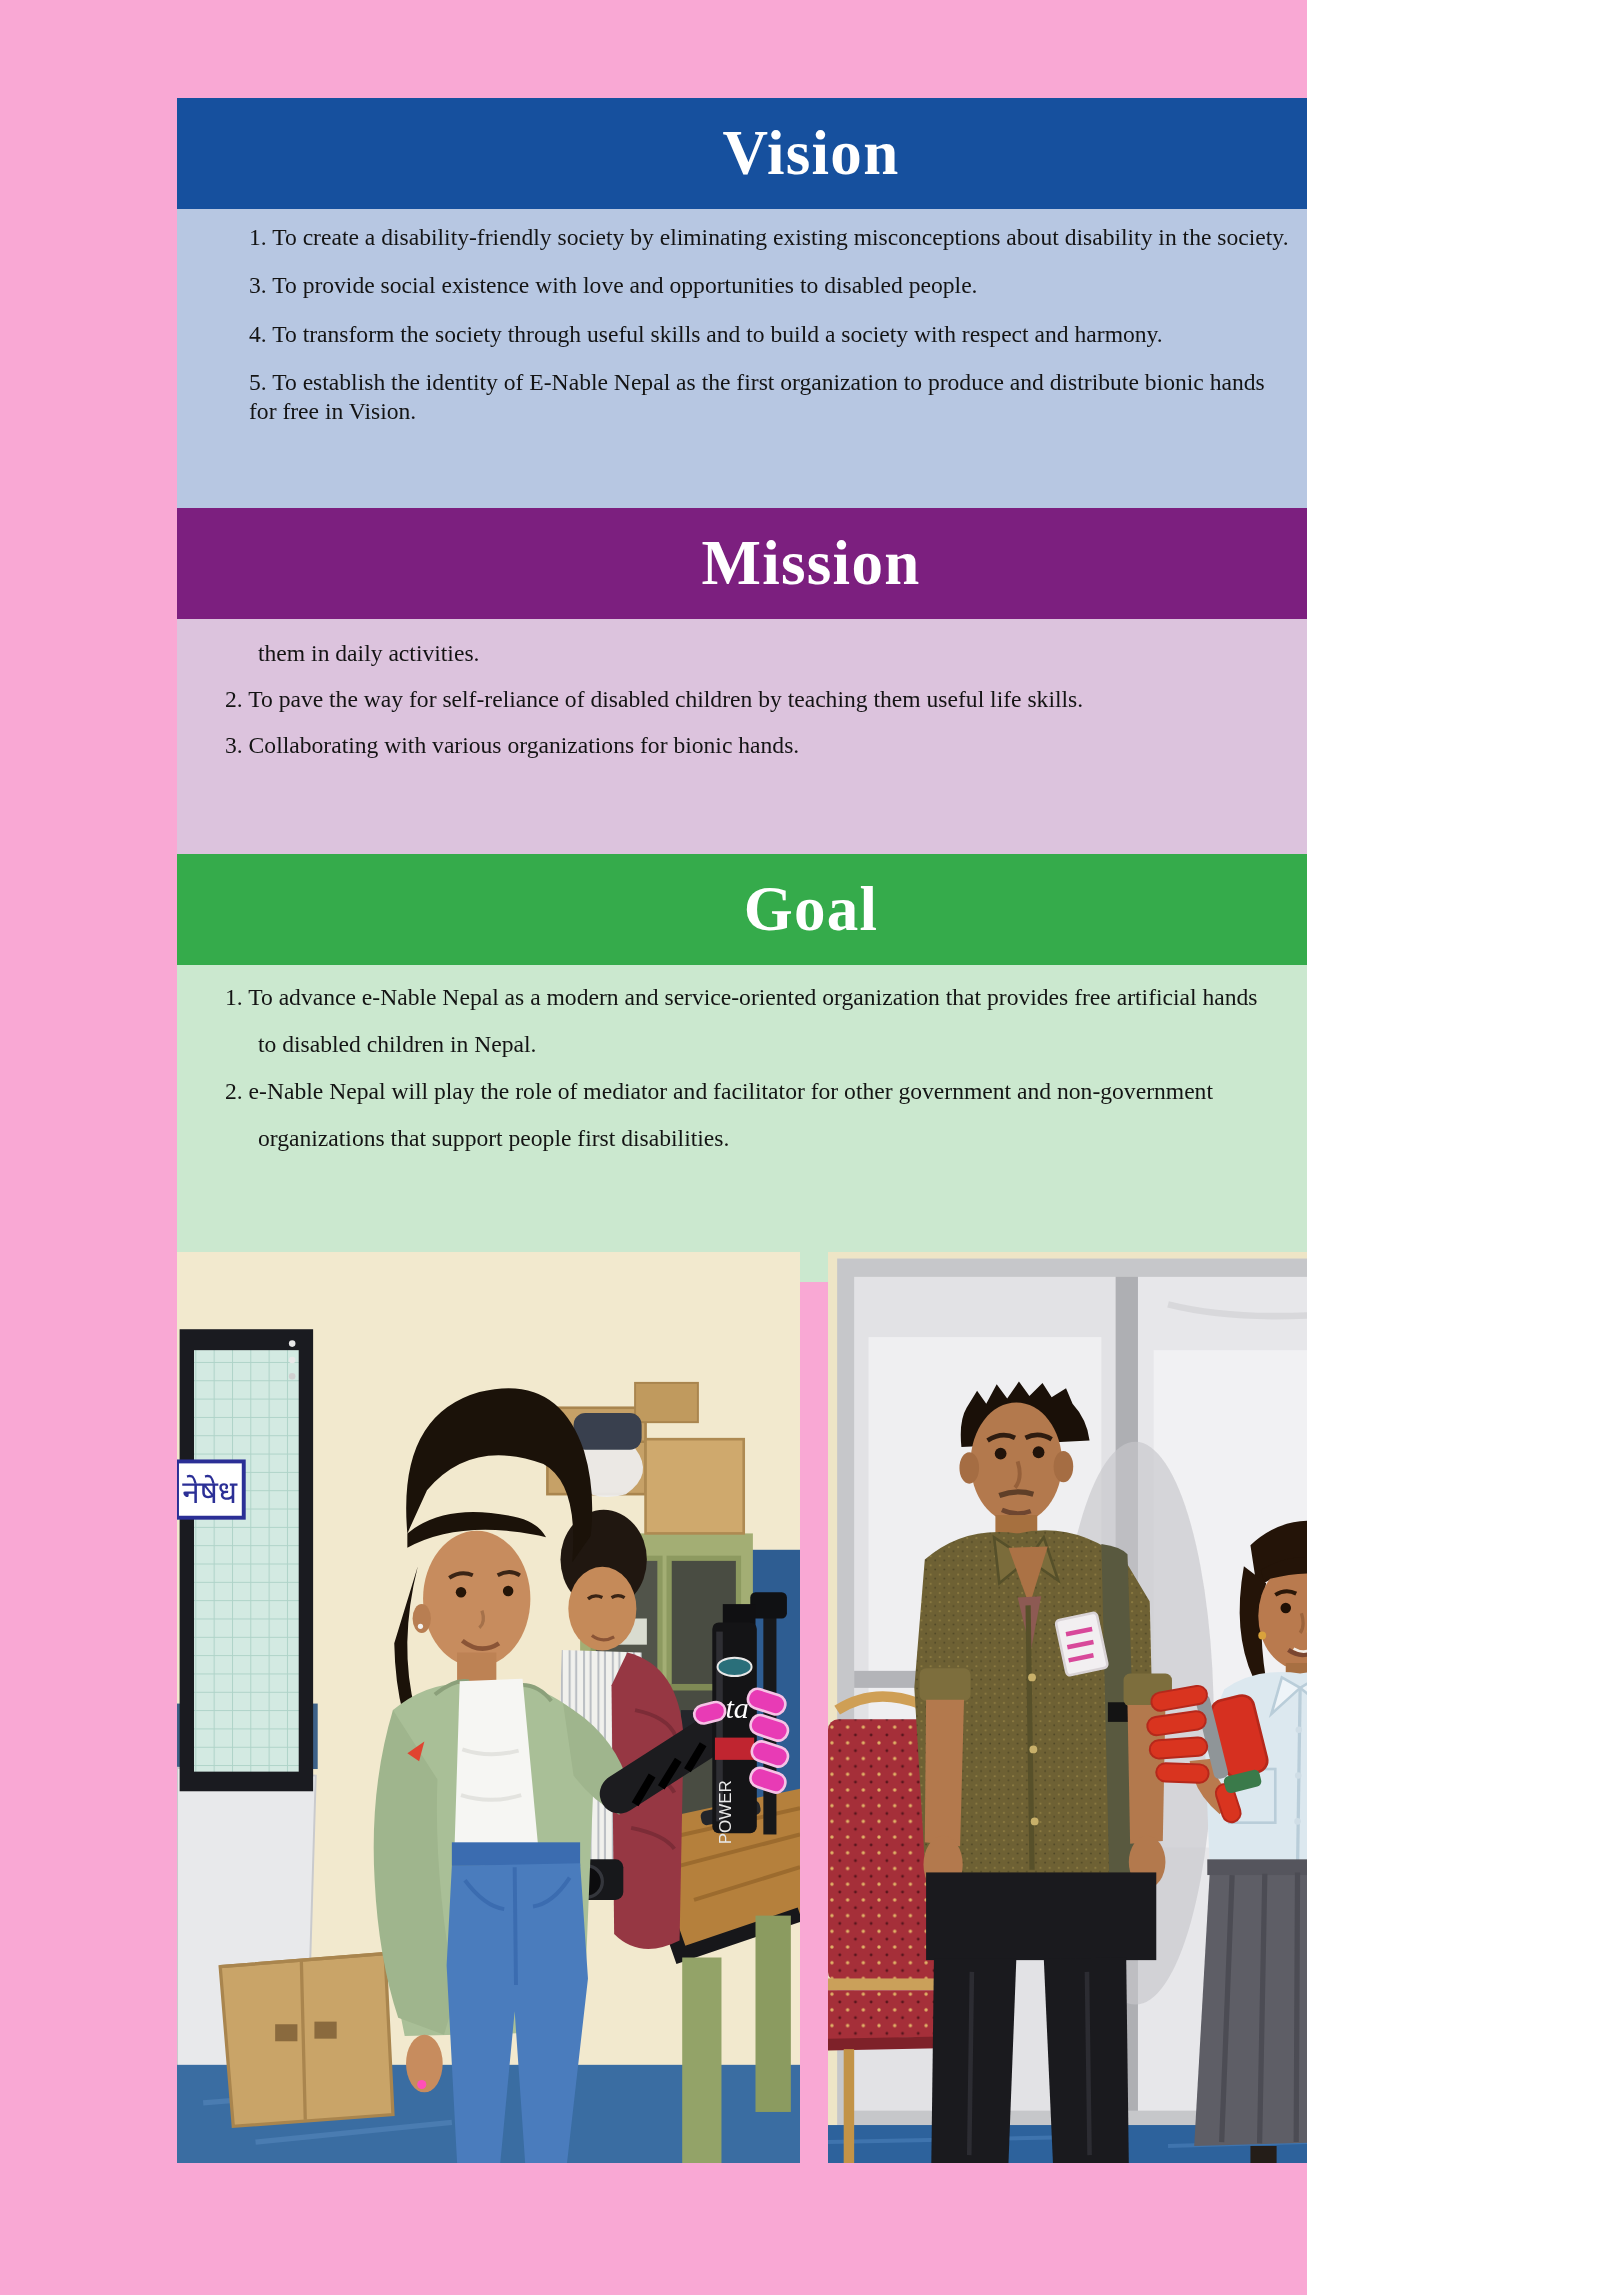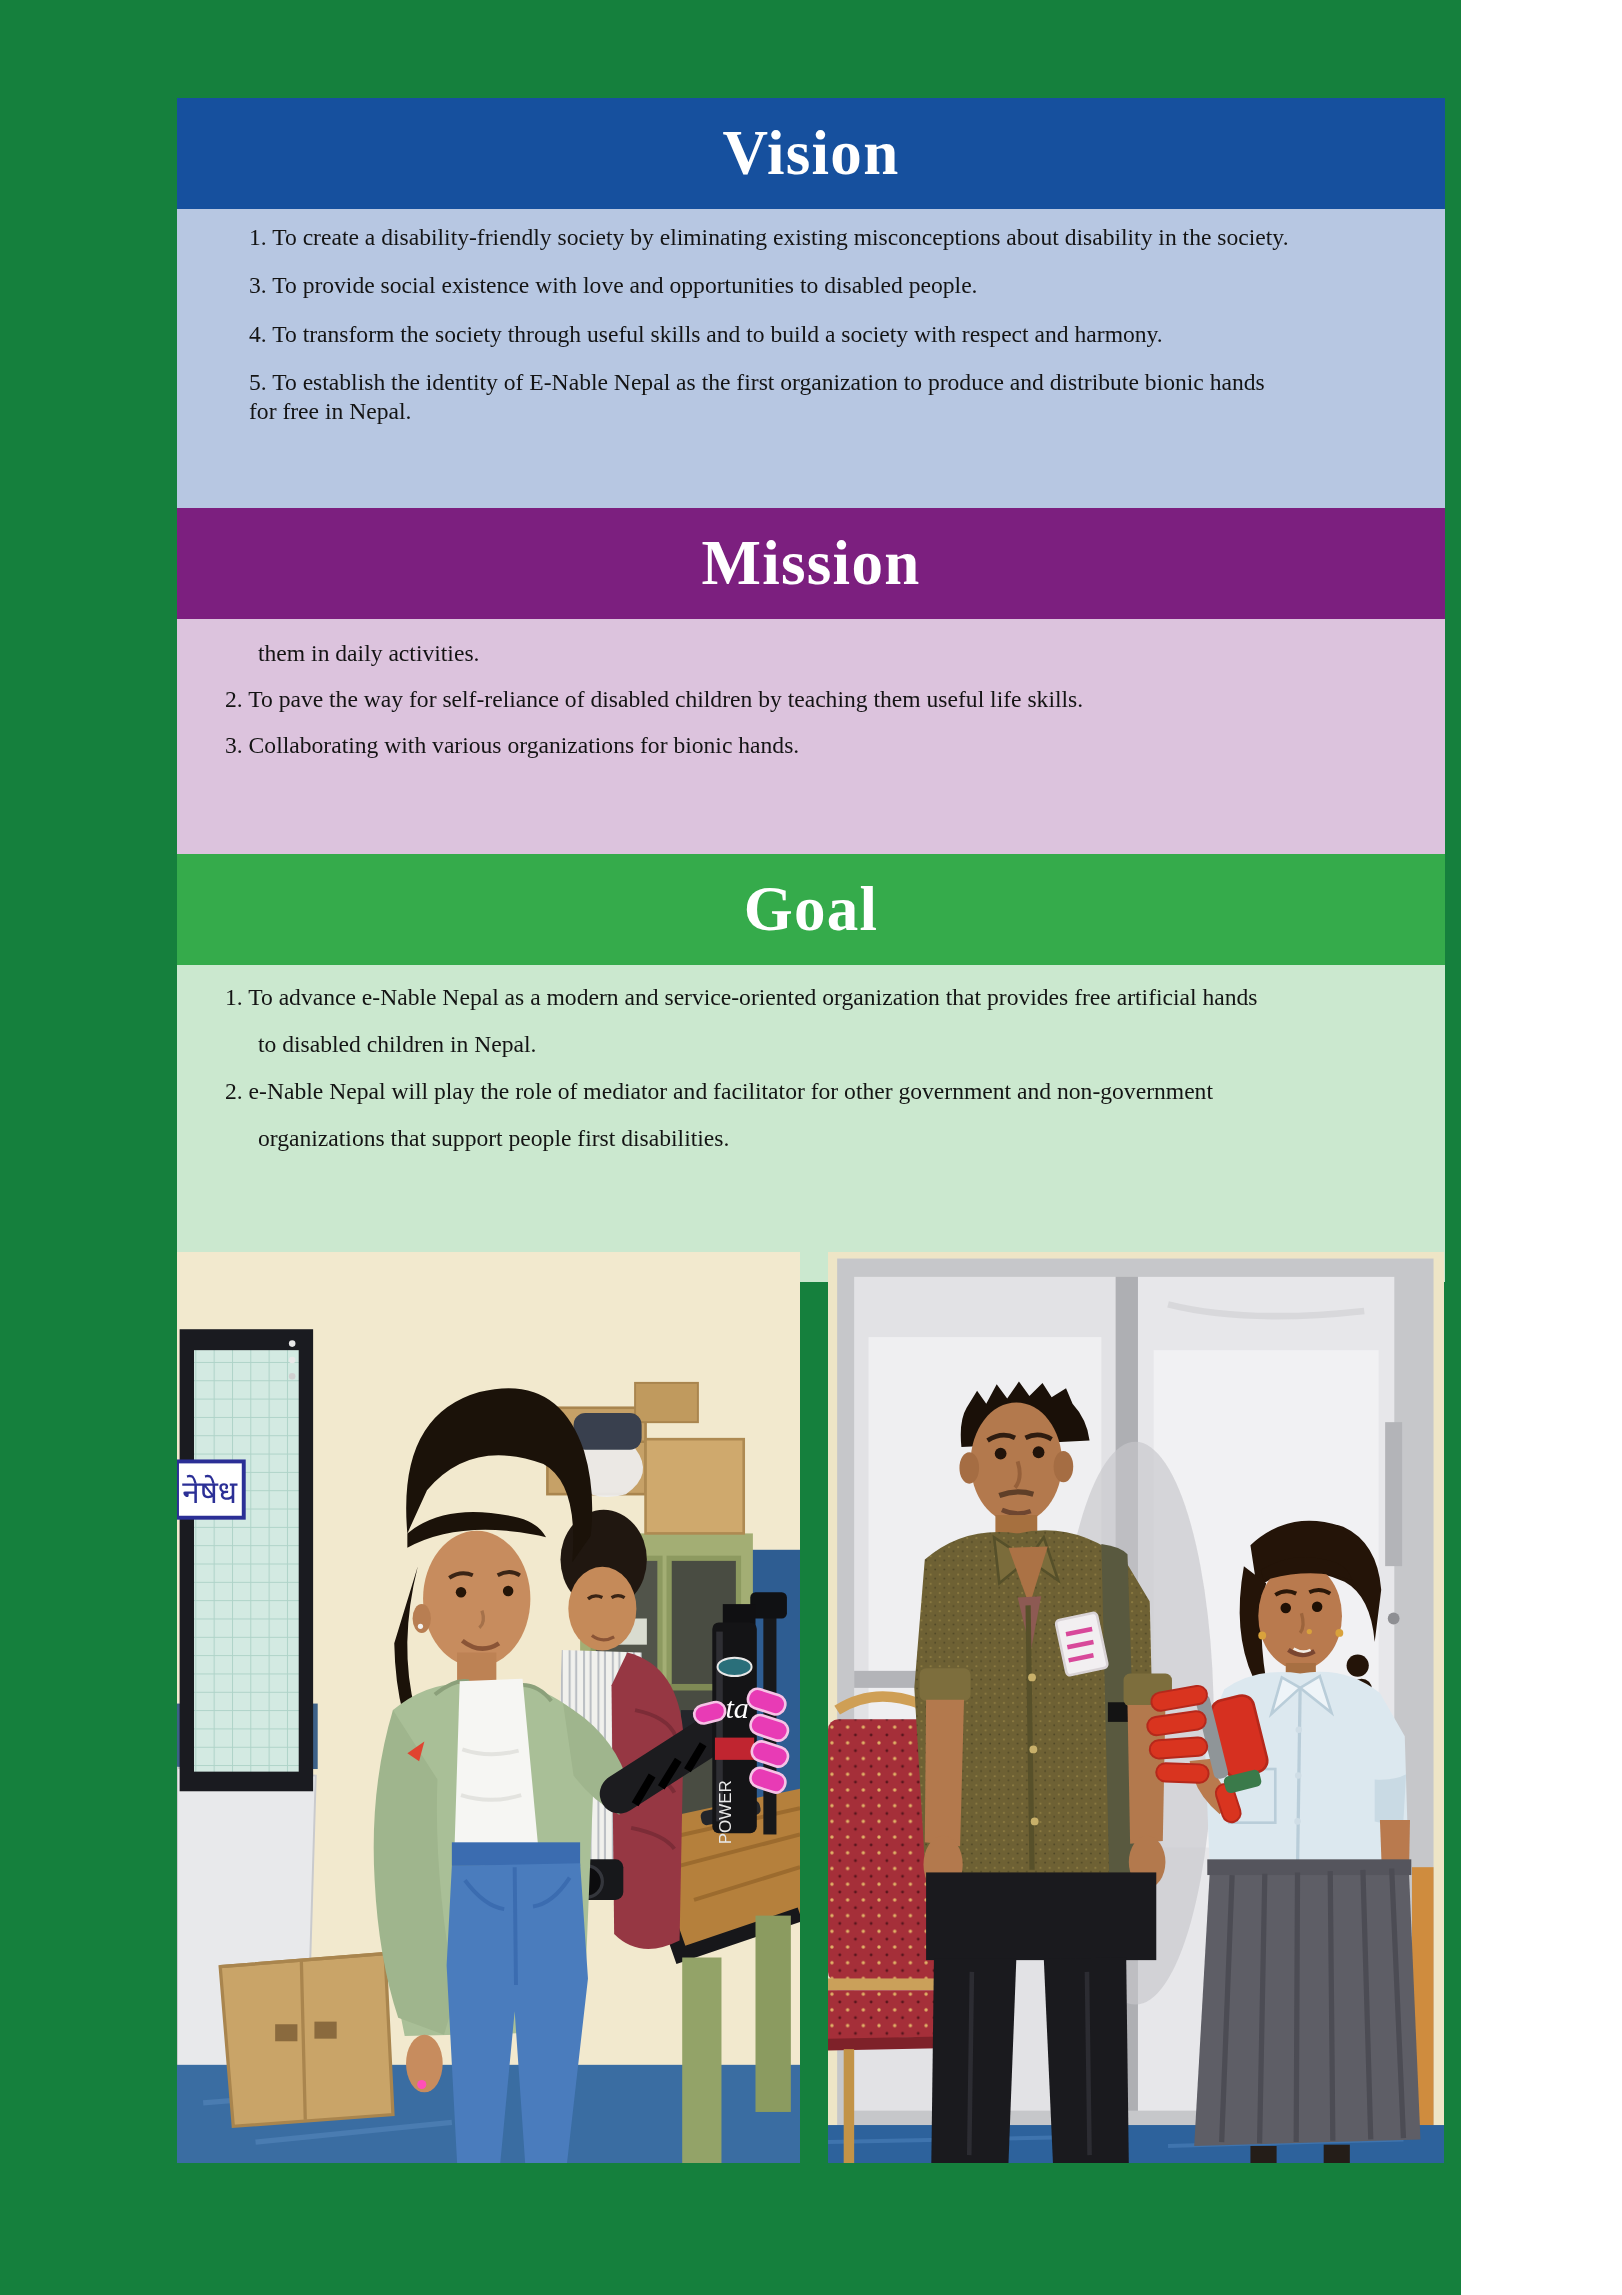--- a/index.html
+++ b/index.html
@@ -1,20 +1,20 @@
 <!DOCTYPE html>
 <html style="font-size:10.5px"><head>
 <meta charset="utf-8">
 <style>
   html,body{margin:0;padding:0;background:#ffffff;}
   .page{
     position:relative;
-    width:1461px;
+    width:1307px;
     height:2295px;
-    background:#15803d;
+    background:#f9a8d4;
     font-family:"Liberation Serif","DejaVu Serif",serif;
     overflow:hidden;
   }
   .sec{position:absolute;left:177px;width:1268px;}
   #vision-section{top:98px;}
   #mission-section{top:508px;}
   #goal-section{top:854px;}
   .sec-header{
     height:111px;
     background:var(--header-color,#444);
@@ -68,21 +68,21 @@
           <div class="line">1. To create a disability-friendly society by eliminating existing misconceptions about disability in the society.</div>
         </div>
         <div class="item">
           <div class="line">3. To provide social existence with love and opportunities to disabled people.</div>
         </div>
         <div class="item">
           <div class="line">4. To transform the society through useful skills and to build a society with respect and harmony.</div>
         </div>
         <div class="item">
           <div class="line">5. To establish the identity of E-Nable Nepal as the first organization to produce and distribute bionic hands</div>
-          <div class="line cont">for free in Nepal.</div>
+          <div class="line cont">for free in Vision.</div>
         </div>
       </div>
   </section>
 
   <section class="sec" id="mission-section" style="--header-color: #7C1F7F; --body-color: #DCC3DD;">
     <div class="sec-header">
       <h1 class="sec-title">Mission</h1>
     </div>
     <div class="sec-body">
         <div class="item">

